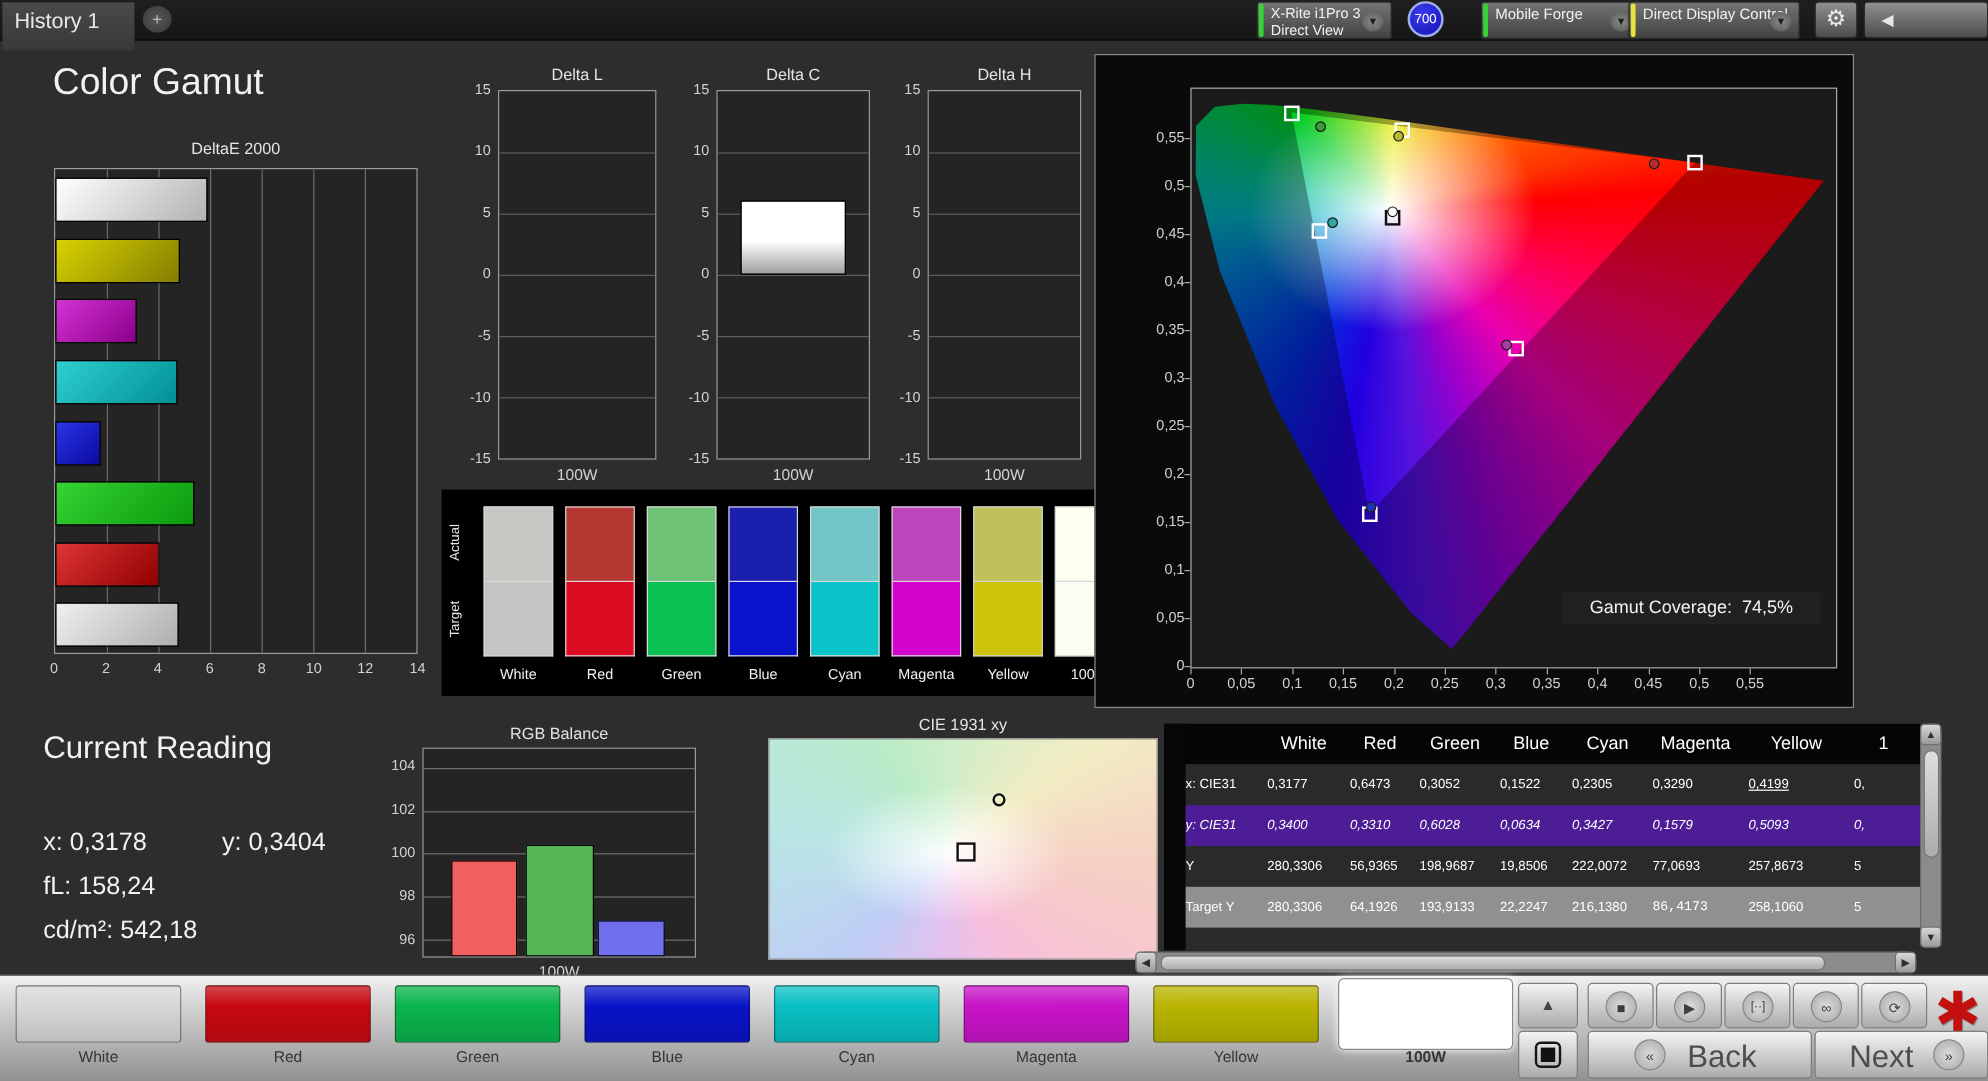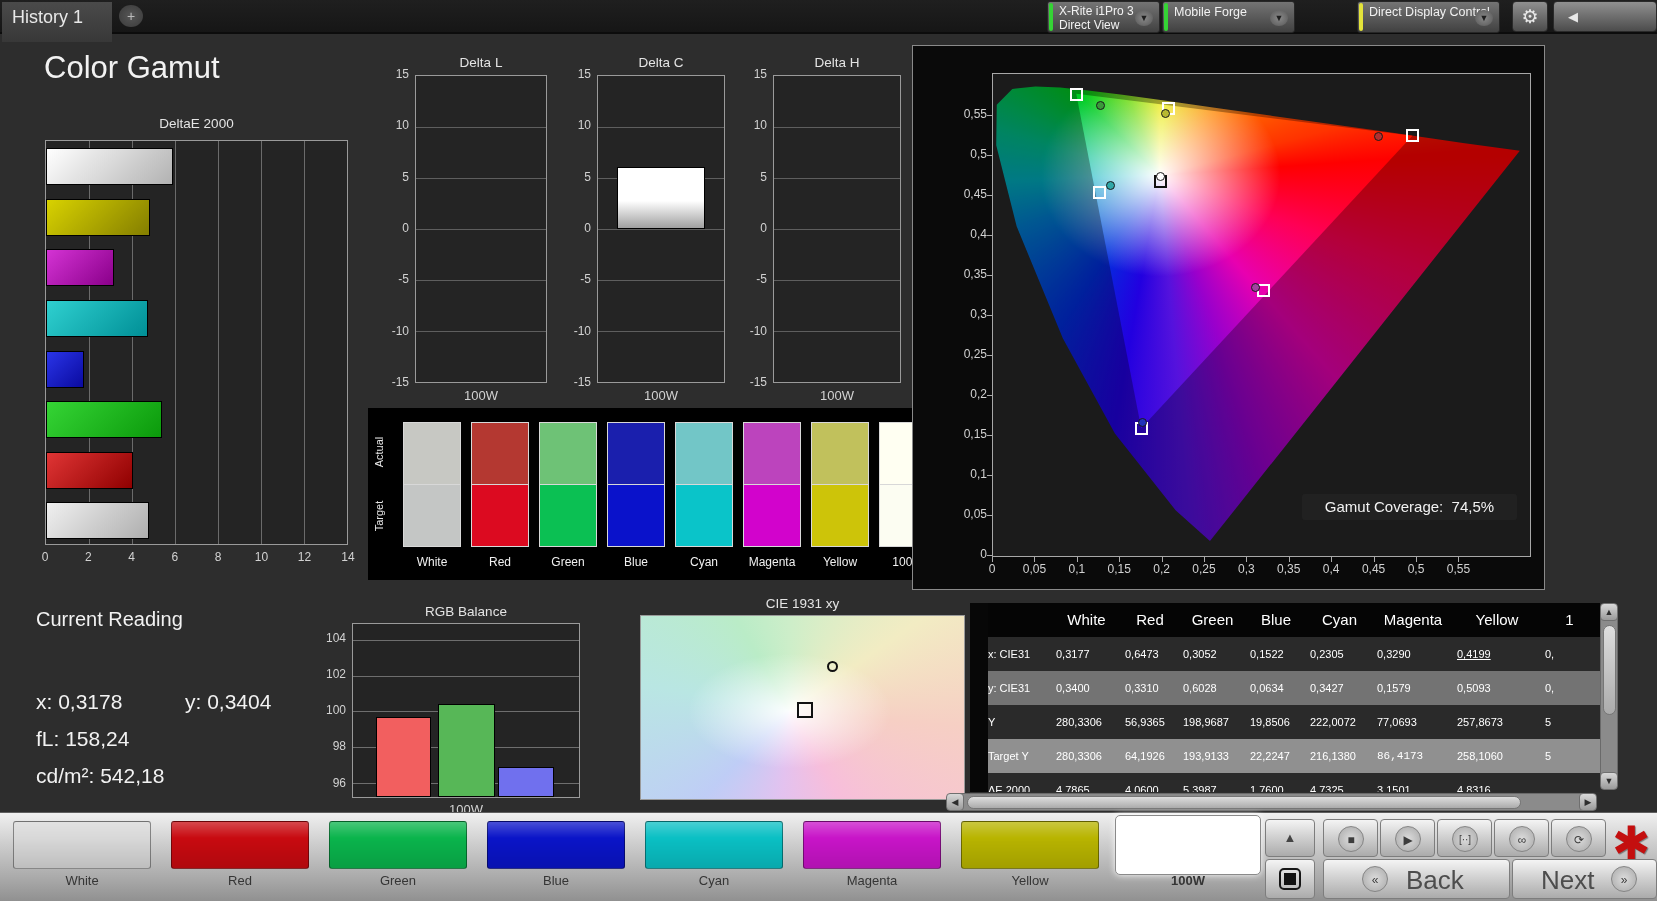--- a/index.html
+++ b/index.html
@@ -88,21 +88,21 @@
     <div class="abs tab">History 1</div>
     <div class="abs addtab">+</div>
 
     <div class="abs dd" style="left:1047px;width:113px;">
       <div class="stripe" style="background: rgb(53, 212, 53);"></div>
       <div class="l1">X-Rite i1Pro 3</div>
       <div class="l2">Direct View</div>
       <div class="arr">▼</div>
     </div>
     <div class="abs badge" style="left:1173px;top:1px;width:30px;height:30px;line-height:27px;">700</div>
-    <div class="abs dd" style="left:1162px;width:133px;">
+    <div class="abs dd" style="left:1234px;width:133px;">
       <div class="stripe" style="background: rgb(53, 212, 53);"></div>
       <div class="single">Mobile Forge</div>
       <div class="arr">▼</div>
     </div>
     <div class="abs dd" style="left:1357px;width:143px;">
       <div class="stripe" style="background: rgb(227, 227, 58);"></div>
       <div class="single">Direct Display Control</div>
       <div class="arr">▼</div>
     </div>
     <div class="abs toolbtn" style="left:1512px;width:36px;font-size:19px;line-height:29px;"><span>⚙</span></div>
@@ -290,21 +290,21 @@
         <div class="abs" style="left: 74px; top: 389px; width: 5px; height: 1px; background: rgb(170, 170, 170);"></div>
         <div class="abs tick" style="left: 18px; top: 421px; width: 56px; text-align: right;">0,1</div>
         <div class="abs" style="left: 74px; top: 429px; width: 5px; height: 1px; background: rgb(170, 170, 170);"></div>
         <div class="abs tick" style="left: 18px; top: 461px; width: 56px; text-align: right;">0,05</div>
         <div class="abs" style="left: 74px; top: 469px; width: 5px; height: 1px; background: rgb(170, 170, 170);"></div>
         <div class="abs tick" style="left: 18px; top: 501px; width: 56px; text-align: right;">0</div>
         <div class="abs" style="left: 74px; top: 509px; width: 5px; height: 1px; background: rgb(170, 170, 170);"></div>
       </div>
   </div>
 
-  <div class="abs whitebig" style="left:36px;top:608px;font-size:20px;">Current Reading</div>
+  <div class="abs whitebig" style="left:36px;top:608px;font-size:26px;">Current Reading</div>
   <div class="abs whitebig" style="left:36px;top:690px;font-size:21px;">x: 0,3178</div>
   <div class="abs whitebig" style="left:185px;top:690px;font-size:21px;">y: 0,3404</div>
   <div class="abs whitebig" style="left:36px;top:727px;font-size:21px;">fL: 158,24</div>
   <div class="abs whitebig" style="left:36px;top:764px;font-size:21px;">cd/m²: 542,18</div>
 
   <div class="abs ctitle" style="left:352px;top:604px;width:228px;">RGB Balance</div>
   <div class="abs plot" id="rgb-plot" style="left:352px;top:623px;width:228px;height:175px;">
       <div class="gridh" style="top: 9.27835%; background: rgb(110, 110, 110);"></div>
       <div class="gridh" style="top: 29.8969%; background: rgb(110, 110, 110);"></div>
       <div class="gridh" style="top: 50.5155%; background: rgb(110, 110, 110);"></div>
@@ -347,21 +347,21 @@
         <div class="tcell" style="left: 18px; width: 64px;">x: CIE31</div>
         <div class="tcell" style="left: 86px; width: 65px;">0,3177</div>
         <div class="tcell" style="left: 155px; width: 54px;">0,6473</div>
         <div class="tcell" style="left: 213px; width: 63px;">0,3052</div>
         <div class="tcell" style="left: 280px; width: 56px;">0,1522</div>
         <div class="tcell" style="left: 340px; width: 63px;">0,2305</div>
         <div class="tcell" style="left: 407px; width: 76px;">0,3290</div>
         <div class="tcell" style="left: 487px; width: 84px; text-decoration: underline;">0,4199</div>
         <div class="tcell" style="left: 575px; width: 53px;">0,</div>
       </div>
-      <div class="trow" style="top: 68px; background: #737373;">
+      <div class="trow" style="top: 68px; background: #4c1d95; font-style: italic;">
         <div class="tcell" style="left: 18px; width: 64px;">y: CIE31</div>
         <div class="tcell" style="left: 86px; width: 65px;">0,3400</div>
         <div class="tcell" style="left: 155px; width: 54px;">0,3310</div>
         <div class="tcell" style="left: 213px; width: 63px;">0,6028</div>
         <div class="tcell" style="left: 280px; width: 56px;">0,0634</div>
         <div class="tcell" style="left: 340px; width: 63px;">0,3427</div>
         <div class="tcell" style="left: 407px; width: 76px;">0,1579</div>
         <div class="tcell" style="left: 487px; width: 84px;">0,5093</div>
         <div class="tcell" style="left: 575px; width: 53px;">0,</div>
       </div>
@@ -379,31 +379,20 @@
       <div class="trow" style="top: 136px; background: rgb(144, 144, 144);">
         <div class="tcell" style="left: 18px; width: 64px;">Target Y</div>
         <div class="tcell" style="left: 86px; width: 65px;">280,3306</div>
         <div class="tcell" style="left: 155px; width: 54px;">64,1926</div>
         <div class="tcell" style="left: 213px; width: 63px;">193,9133</div>
         <div class="tcell" style="left: 280px; width: 56px;">22,2247</div>
         <div class="tcell" style="left: 340px; width: 63px;">216,1380</div>
         <div class="tcell" style="left: 407px; width: 76px; font-family: Liberation Mono, monospace;">86,4173</div>
         <div class="tcell" style="left: 487px; width: 84px;">258,1060</div>
         <div class="tcell" style="left: 575px; width: 53px;">5</div>
-      </div>
-      <div class="trow" style="top: 170px; background: rgb(42, 42, 42);">
-        <div class="tcell" style="left: 18px; width: 64px;">ΔE 2000</div>
-        <div class="tcell" style="left: 86px; width: 65px;">4,7865</div>
-        <div class="tcell" style="left: 155px; width: 54px;">4,0600</div>
-        <div class="tcell" style="left: 213px; width: 63px;">5,3987</div>
-        <div class="tcell" style="left: 280px; width: 56px;">1,7600</div>
-        <div class="tcell" style="left: 340px; width: 63px;">4,7325</div>
-        <div class="tcell" style="left: 407px; width: 76px;">3,1501</div>
-        <div class="tcell" style="left: 487px; width: 84px;">4,8316</div>
-        <div class="tcell" style="left: 575px; width: 53px;"></div>
       </div>
       <div class="gut"></div>
     </div>
 
   <div class="abs sbtrack" style="left:1600px;top:603px;width:18px;height:187px;">
     <div class="sbbtn" style="left:-1px;top:-1px;">▲</div>
     <div class="sbthumb" style="left:2px;top:21px;width:13px;height:90px;"></div>
     <div class="sbbtn" style="left:-1px;top:168px;">▼</div>
   </div>
   <div class="abs sbtrack" style="left:946px;top:793px;width:651px;height:18px;">

